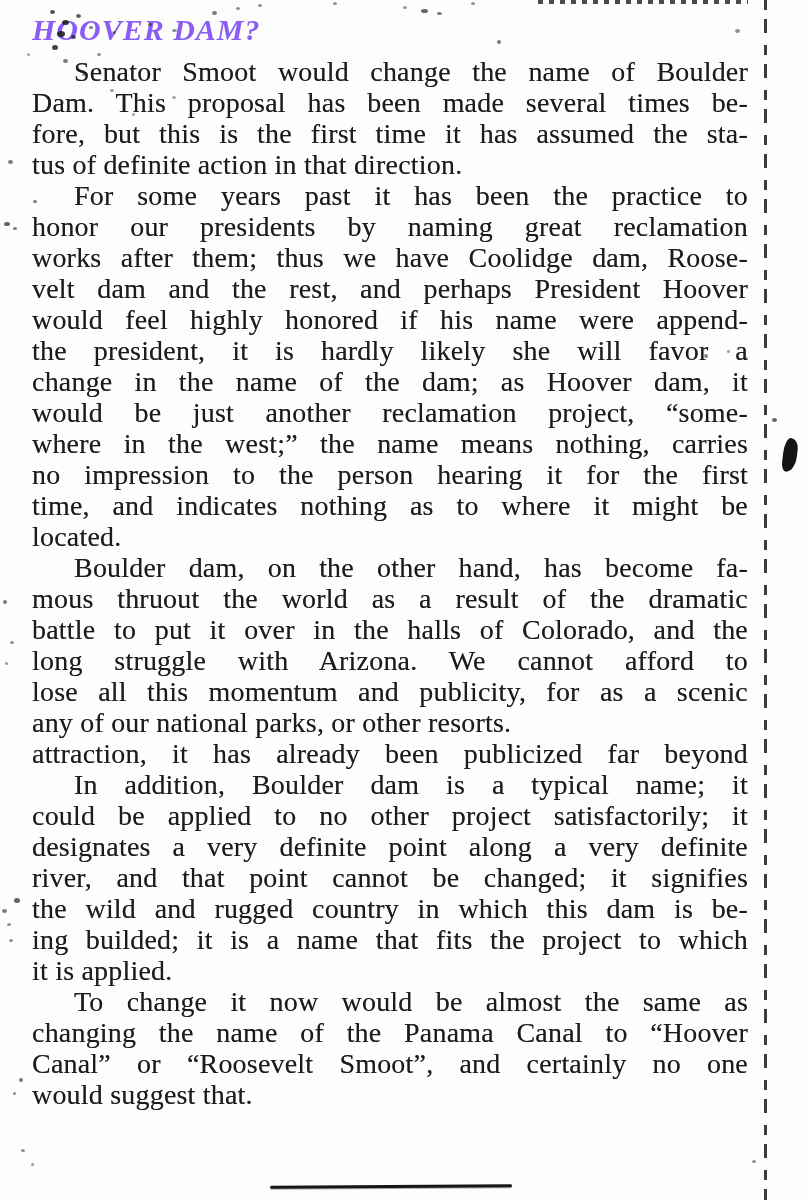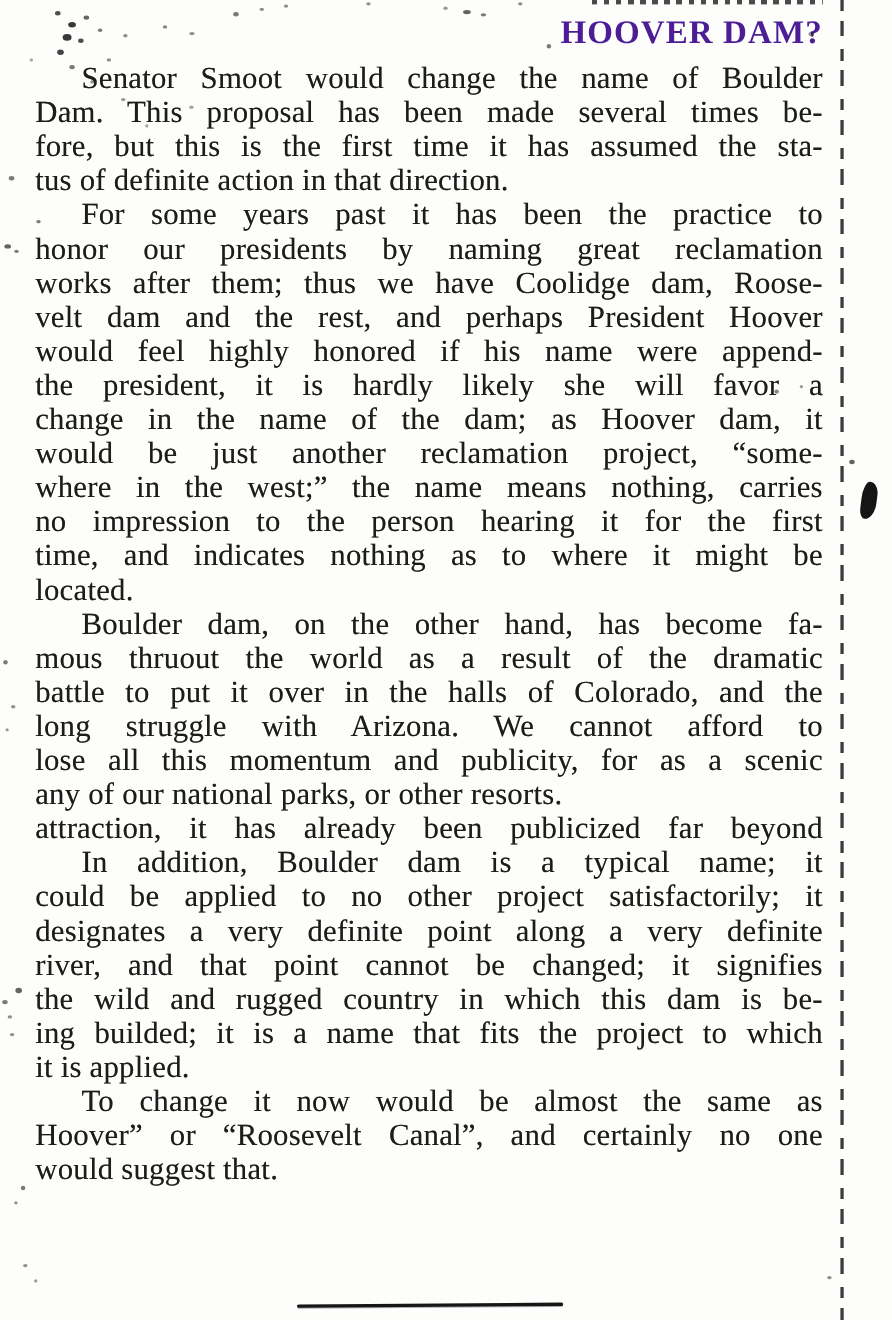--- a/index.html
+++ b/index.html
@@ -36,22 +36,23 @@
     border-radius:8px 10px 12px 6px / 20px 14px 20px 12px;
     transform:rotate(7deg);
   }
   .content{
     position:absolute;left:32px;top:12px;width:716px;
   }
   .headline{
     margin:0 0 8px 0;
     font-size:30px;line-height:36px;font-weight:700;
     letter-spacing:1px;
-    text-align:right;
-    color:#4c1d95;
+    text-align:left;
+    color:#8b5cf6;
+    font-style:italic;
   }
   .line{
     font-size:28px;line-height:31px;height:31px;
     white-space:normal;
     text-align:justify;
     text-align-last:justify;
     text-justify:inter-word;
     letter-spacing:.2px;
     color:#1d1c1b;
     text-shadow:0 0 .5px rgba(25,25,25,.55);
@@ -105,21 +106,22 @@
         <div class="line plast">any of our national parks, or other resorts.</div>
         <div class="line">attraction, it has already been publicized far beyond</div>
         <div class="line pfirst">In addition, Boulder dam is a typical name; it</div>
         <div class="line">could be applied to no other project satisfactorily; it</div>
         <div class="line">designates a very definite point along a very definite</div>
         <div class="line">river, and that point cannot be changed; it signifies</div>
         <div class="line">the wild and rugged country in which this dam is be-</div>
         <div class="line">ing builded; it is a name that fits the project to which</div>
         <div class="line plast">it is applied.</div>
         <div class="line pfirst">To change it now would be almost the same as</div>
-        <div class="line">Hoover” or “Roosevelt Canal”, and certainly no one</div>
+        <div class="line">changing the name of the Panama Canal to “Hoover</div>
+        <div class="line">Canal” or “Roosevelt Smoot”, and certainly no one</div>
         <div class="line plast">would suggest that.</div>
       </div>
   </div>
 
   <div class="endrule"></div>
 <i class="speck" style="left: 50px; top: 10px; width: 5px; height: 4px; opacity: 0.8;"></i>
     <i class="speck" style="left: 62px; top: 20px; width: 7px; height: 5px; opacity: 0.9;"></i>
     <i class="speck" style="left: 76px; top: 14px; width: 5px; height: 4px; opacity: 0.7;"></i>
     <i class="speck" style="left: 57px; top: 31px; width: 8px; height: 6px; opacity: 0.9;"></i>
     <i class="speck" style="left: 71px; top: 35px; width: 5px; height: 4px; opacity: 0.8;"></i>

